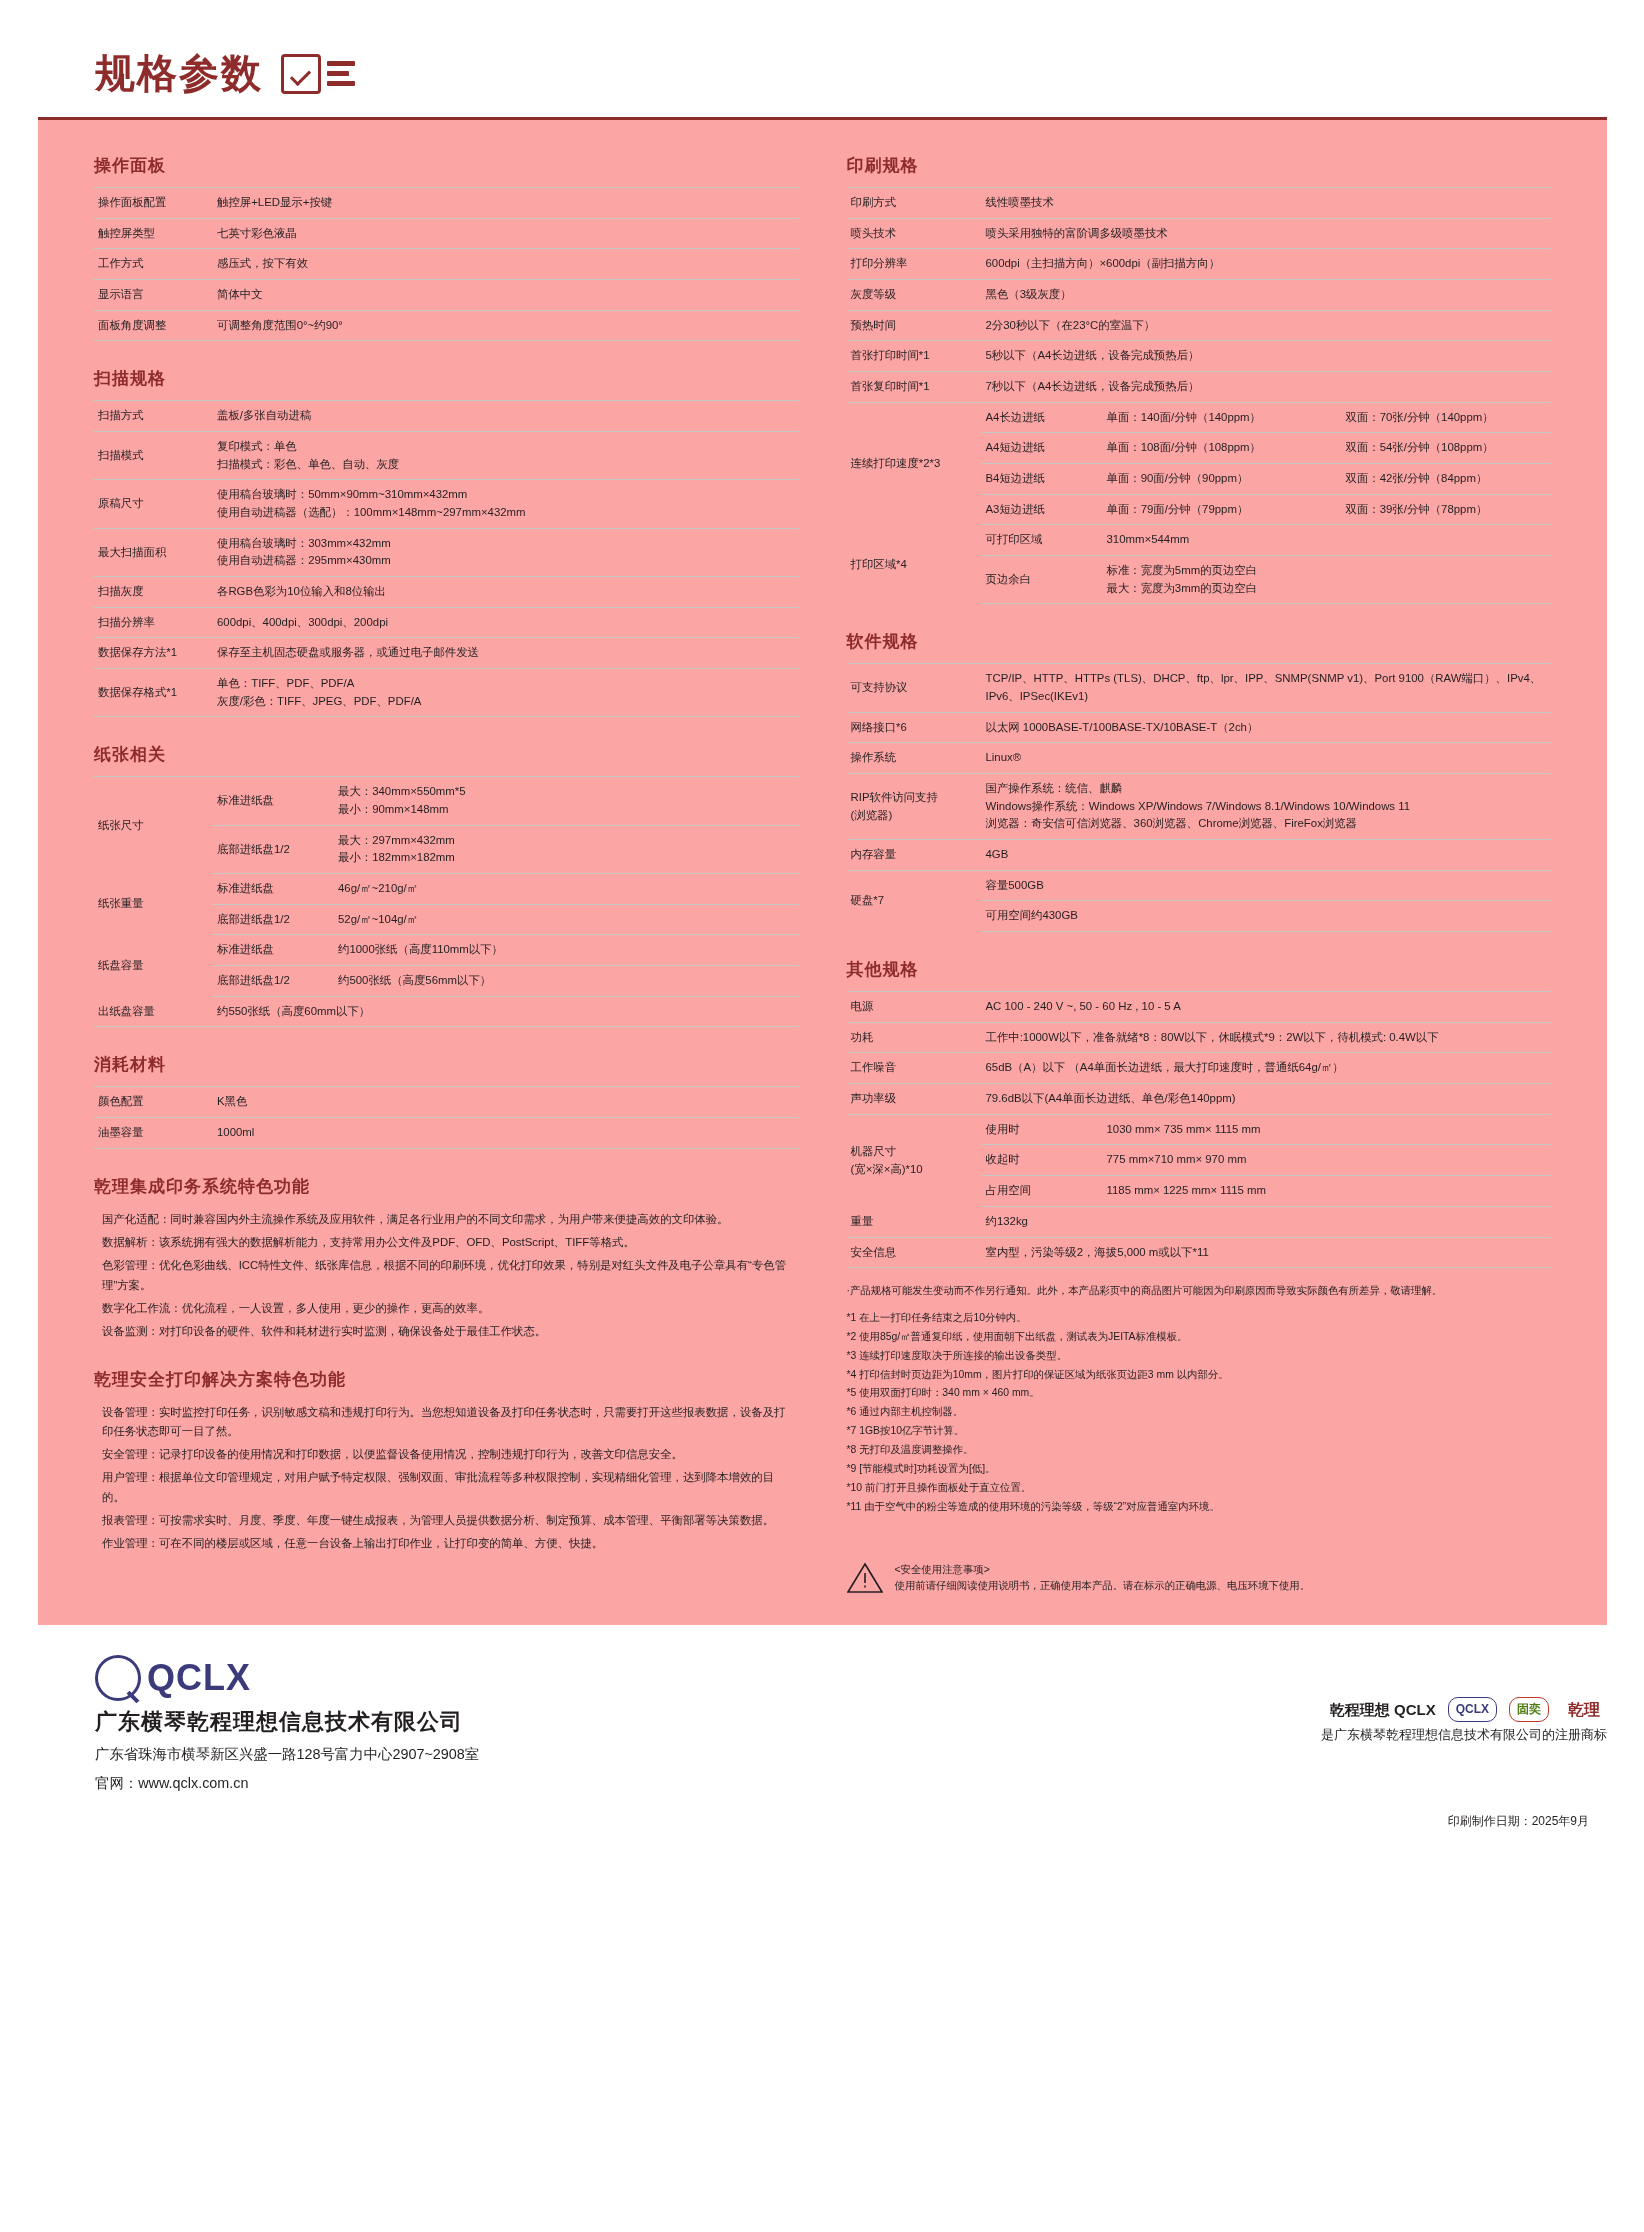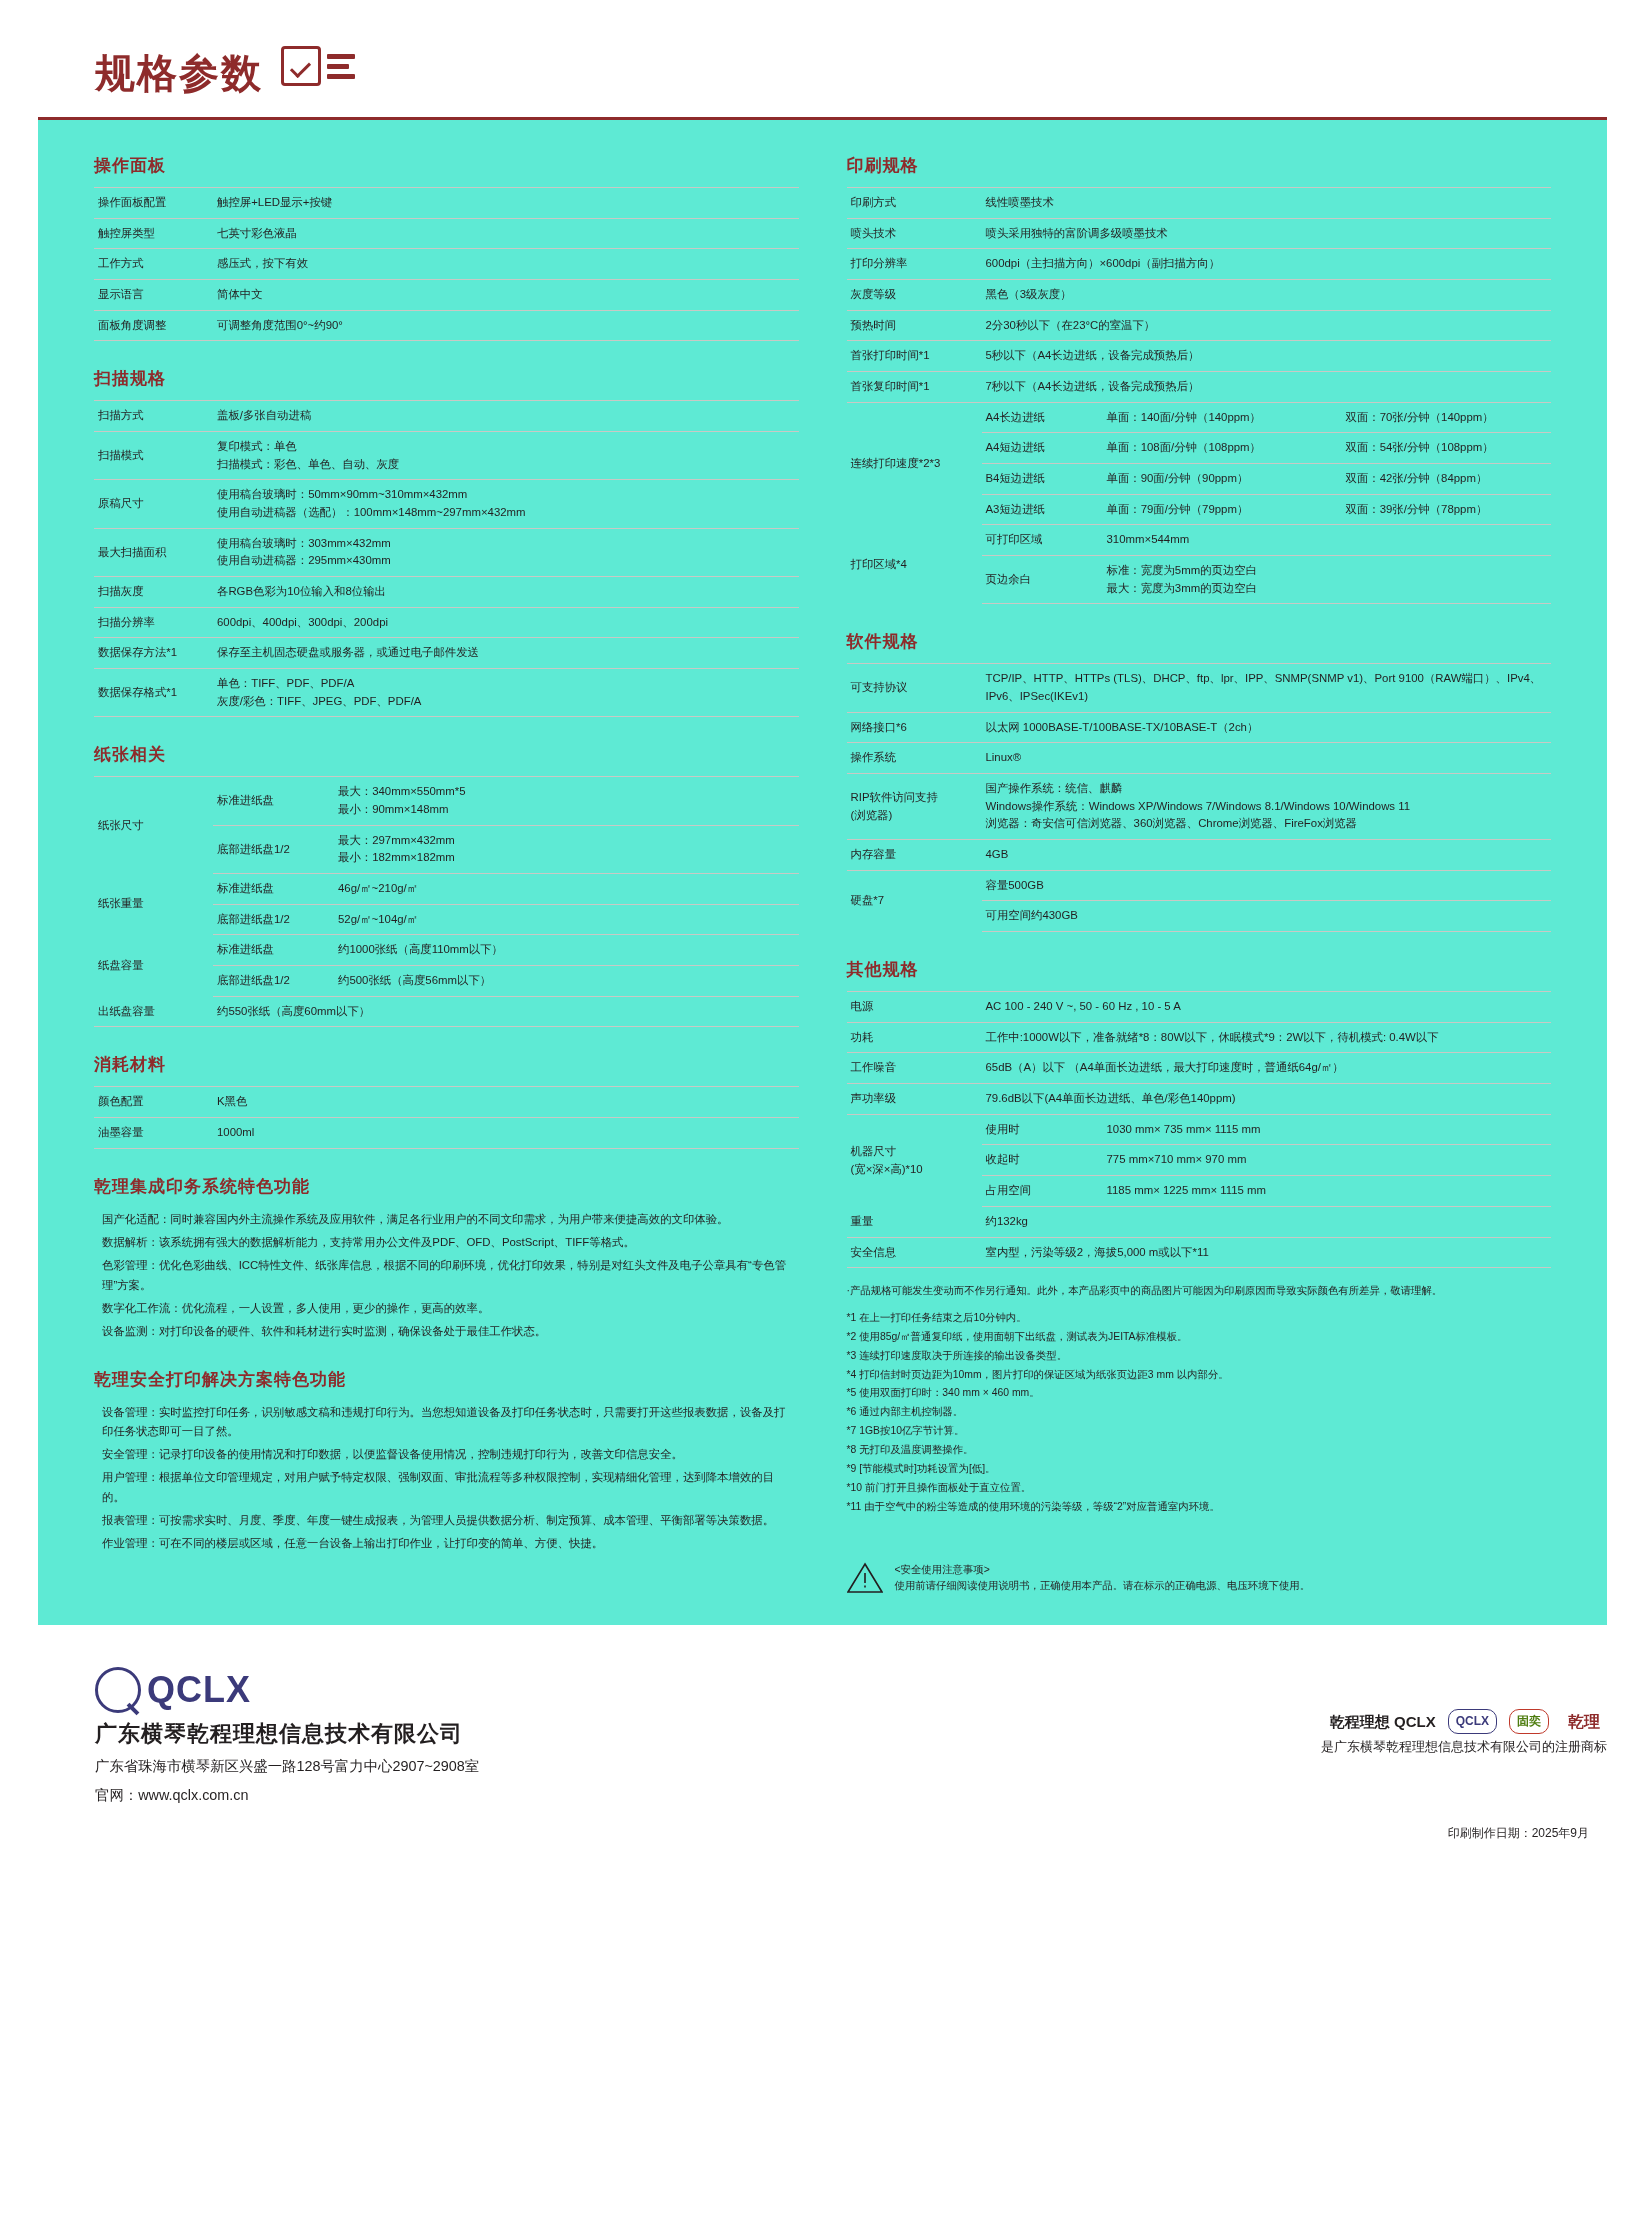--- a/index.html
+++ b/index.html
@@ -6,35 +6,35 @@
   body{
     width:1645px;
     background:#ffffff;
     font-family:"Liberation Sans","DejaVu Sans",sans-serif;
     color:#231f20;
     -webkit-font-smoothing:antialiased;
   }
   .page{position:relative;width:1645px;min-height:2233px;box-sizing:border-box;padding:0;}
   
   .header{padding:46px 0 10px 95px;}
-  .header-row{display:flex;align-items:flex-start;gap:18px;}
+  .header-row{display:flex;align-items:center;gap:18px;}
   .header-title{font-size:40px;font-weight:bold;color:#8e2b2b;letter-spacing:2px;}
   .header-mark{display:flex;align-items:center;gap:6px;}
   .mark-box{width:34px;height:34px;border:3px solid #8e2b2b;border-radius:4px;position:relative;}
   .mark-box:after{content:"";position:absolute;left:7px;top:13px;width:16px;height:8px;border-left:3px solid #8e2b2b;border-bottom:3px solid #8e2b2b;transform:rotate(-45deg);}
   .mark-bars{display:flex;flex-direction:column;gap:5px;}
   .mark-bars span{display:block;background:#8e2b2b;height:5px;border-radius:1px;}
   .mark-bars span:nth-child(1){width:28px;}
   .mark-bars span:nth-child(2){width:22px;}
   .mark-bars span:nth-child(3){width:28px;}
 
   
   .sheet{
-    margin:6px 38px 16px 38px;
-    background:#5eead4;
+    margin:6px 38px 4px 38px;
+    background:#fca5a5;
     border-top:3px solid #8e2b2b;
     padding:34px 56px 30px 56px;
     box-sizing:border-box;
     position:relative;
   }
   .cols{display:flex;gap:48px;align-items:flex-start;}
   .col{width:50%;}
   h2.sec{
     color:#8e2b2b;font-size:17px;font-weight:bold;margin:0 0 10px 0;letter-spacing:1px;
   }

